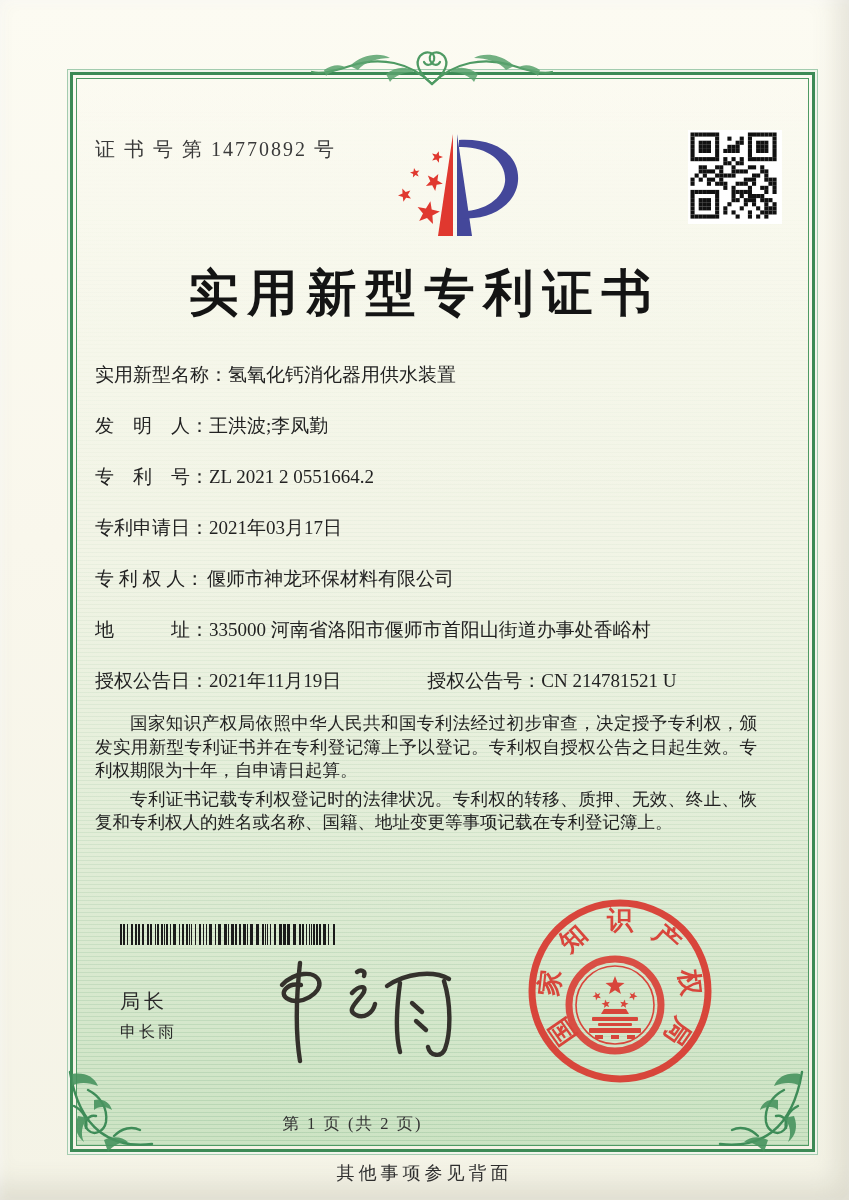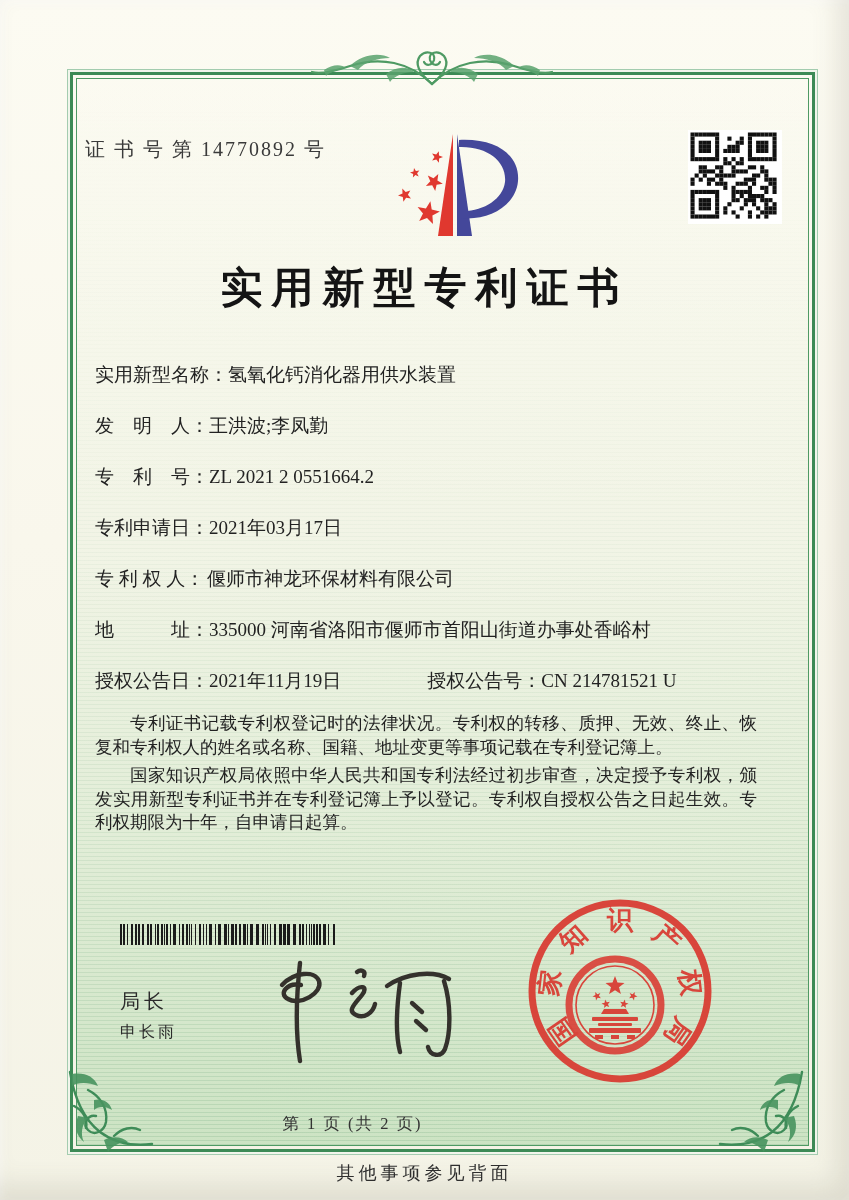--- a/index.html
+++ b/index.html
@@ -15,22 +15,22 @@
     box-shadow:0 0 0 2px #f1f5eb, 0 0 0 3px #a3ccaf;
   }
   .frame-inner{position:absolute;inset:3px;border:1px solid #4f9a64;}
   .tint{position:absolute;inset:4px;pointer-events:none;
     background:linear-gradient(180deg, rgba(208,231,202,0) 0%, rgba(206,230,199,.18) 45%, rgba(199,227,192,.45) 72%, rgba(189,221,182,.72) 100%);}
   .texture{position:absolute;inset:4px;pointer-events:none;
     background:repeating-linear-gradient(0deg, rgba(92,158,112,.22) 0 1px, rgba(92,158,112,0) 1px 4px);
     -webkit-mask-image:linear-gradient(180deg, rgba(0,0,0,0) 0%, rgba(0,0,0,.12) 35%, rgba(0,0,0,.5) 68%, rgba(0,0,0,.9) 100%);
             mask-image:linear-gradient(180deg, rgba(0,0,0,0) 0%, rgba(0,0,0,.12) 35%, rgba(0,0,0,.5) 68%, rgba(0,0,0,.9) 100%);}
   .abs{position:absolute;}
-  .cert-no{left:85px;top:136px;font-size:20px;letter-spacing:2px;color:#3a3a3a;}
-  .title{left:0;top:260px;width:849px;text-align:center;font-size:42px;font-weight:bold;
+  .cert-no{left:95px;top:136px;font-size:20px;letter-spacing:2px;color:#3a3a3a;}
+  .title{left:0;top:260px;width:849px;text-align:center;font-size:50px;font-weight:bold;
          letter-spacing:9px;color:#141414;}
   .fields{left:95px;top:362px;width:660px;}
   .field-row{position:relative;height:51px;font-size:19px;white-space:nowrap;}
   .field-label{display:inline-block;min-width:112px;color:#222;}
   .field-value{color:#222;font-family:Liberation Serif, serif;}
   .pair2{margin-left:86px;}
   .paras{left:95px;top:712px;width:662px;font-size:17.5px;line-height:23.5px;
          text-align:justify;color:#222;}
   .paras p{margin:0 0 5px 0;text-indent:2em;}
   .barcode{left:120px;top:924px;}
@@ -351,22 +351,22 @@
       <div class="field-row"><span class="field-label">实用新型名称：</span><span class="field-value">氢氧化钙消化器用供水装置</span></div>
       <div class="field-row"><span class="field-label">发　明　人：</span><span class="field-value">王洪波;李凤勤</span></div>
       <div class="field-row"><span class="field-label">专　利　号：</span><span class="field-value">ZL 2021 2 0551664.2</span></div>
       <div class="field-row"><span class="field-label">专利申请日：</span><span class="field-value">2021年03月17日</span></div>
       <div class="field-row"><span class="field-label">专 利 权 人：</span><span class="field-value">偃师市神龙环保材料有限公司</span></div>
       <div class="field-row"><span class="field-label">地　　　址：</span><span class="field-value">335000 河南省洛阳市偃师市首阳山街道办事处香峪村</span></div>
       <div class="field-row"><span class="field-label">授权公告日：</span><span class="field-value">2021年11月19日</span><span class="field-label pair2" style="min-width: 0px;">授权公告号：</span><span class="field-value">CN 214781521 U</span></div>
     </div>
 
   <div class="abs paras" id="paras">
+      <p>国家知识产权局依照中华人民共和国专利法经过初步审查，决定授予专利权，颁发实用新型专利证书并在专利登记簿上予以登记。专利权自授权公告之日起生效。专利权期限为十年，自申请日起算。</p>
       <p>专利证书记载专利权登记时的法律状况。专利权的转移、质押、无效、终止、恢复和专利权人的姓名或名称、国籍、地址变更等事项记载在专利登记簿上。</p>
-      <p>国家知识产权局依照中华人民共和国专利法经过初步审查，决定授予专利权，颁发实用新型专利证书并在专利登记簿上予以登记。专利权自授权公告之日起生效。专利权期限为十年，自申请日起算。</p>
     </div>
 
   <svg class="abs barcode" width="216" height="21" viewBox="0 0 216 21">
     <g id="barcode-bars" fill="#1b1b1b">
         <rect x="0" y="0" width="2" height="21"></rect>
         <rect x="3" y="0" width="2" height="21"></rect>
         <rect x="7" y="0" width="1" height="21"></rect>
         <rect x="11" y="0" width="2" height="21"></rect>
         <rect x="15" y="0" width="2" height="21"></rect>
         <rect x="18" y="0" width="2" height="21"></rect>

